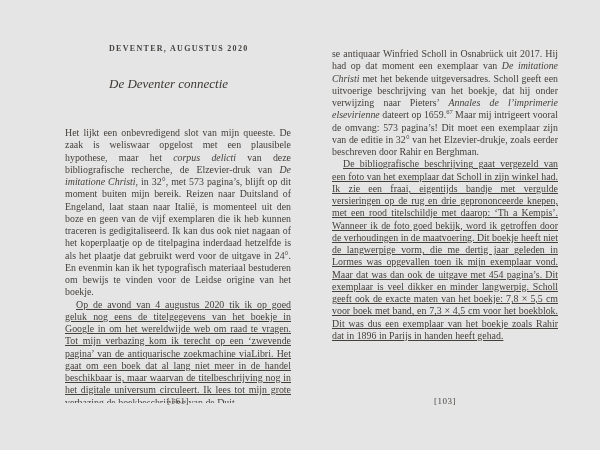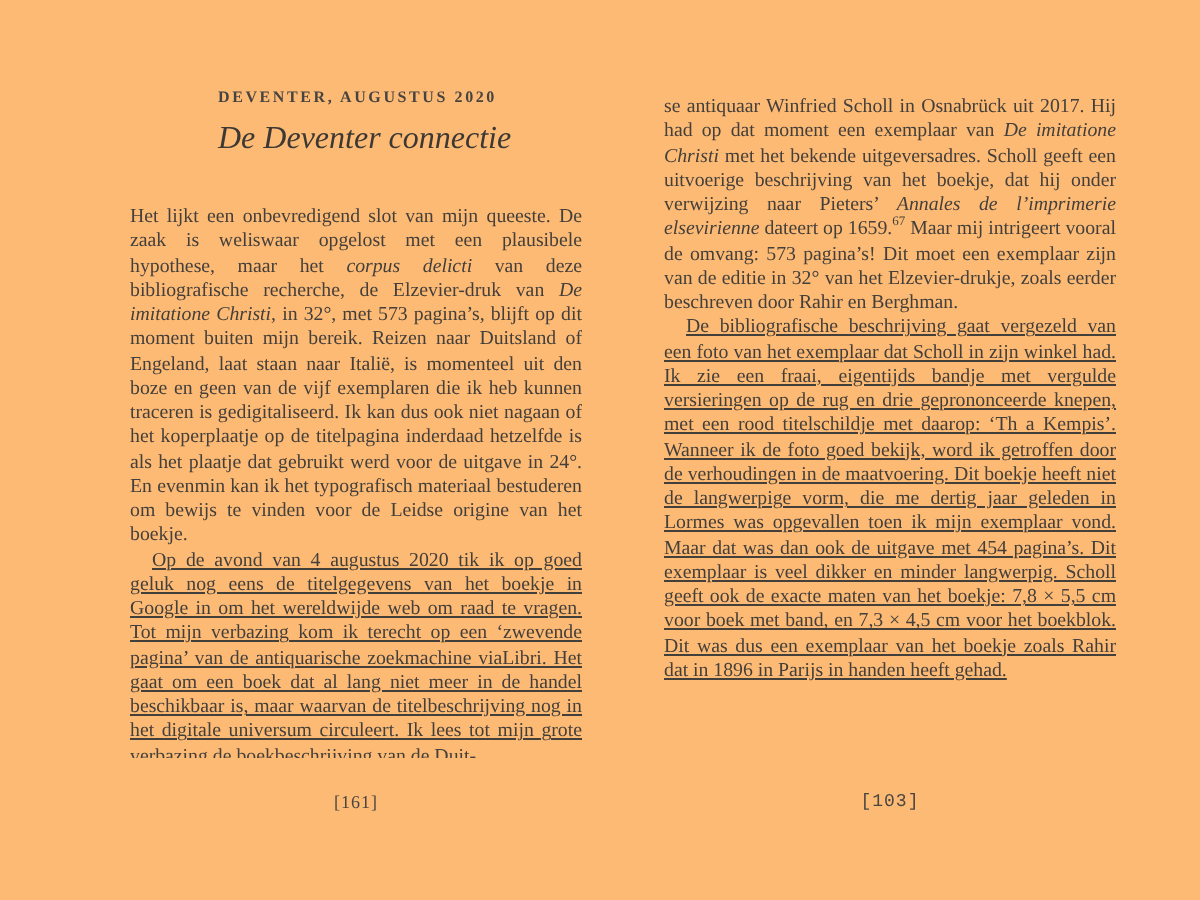--- a/index.html
+++ b/index.html
@@ -4,21 +4,21 @@
 <style>
   html, body { margin: 0; padding: 0; }
   body {
     font-family: "Liberation Serif", "DejaVu Serif", serif;
     background: #ffffff;
   }
   .screen {
     position: relative;
     width: 600px;
     height: 450px;
-    background: #fdba74;
+    background: #e5e5e5;
     overflow: hidden;
   }
   .page {
     position: absolute;
     top: 44px;
     width: 226px;
     color: #403c38;
   }
   .page-left  { left: 65px; }
   .page-right { left: 332px; }
@@ -26,35 +26,35 @@
   .kicker {
     padding-left: 44px;
     font-size: 8px;
     letter-spacing: 1.3px;
     font-weight: bold;
     color: #474340;
     white-space: nowrap;
   }
   .chapter-title {
     padding-left: 44px;
-    margin-top: 8px;
+    margin-top: 23px;
     font-style: italic;
-    font-size: 16px;
+    font-size: 13px;
     color: #3c3834;
     white-space: nowrap;
   }
 
   .bodytext {
     font-size: 9.9px;
     line-height: 12.25px;
     text-align: justify;
     color: #433f3b;
     overflow: hidden;
   }
-  .page-left  .bodytext { margin-top: 24px; height: 276px; }
+  .page-left  .bodytext { margin-top: 35px; height: 276px; }
   .page-right .bodytext { margin-top: 4px;  height: 350px; }
 
   .bodytext p { margin: 0; }
   .bodytext p.indent { text-indent: 11px; text-decoration: underline; }
   .bodytext i { font-style: italic; }
   .bodytext sup {
     font-size: 6.5px;
     line-height: 0;
     vertical-align: super;
   }
@@ -62,21 +62,21 @@
   .pagenum {
     position: absolute;
     top: 396px;
     width: 226px;
     text-align: center;
     font-size: 9px;
     color: #4a4642;
     letter-spacing: 0.5px;
   }
   .pagenum-left  { left: 65px; }
-  .pagenum-right { left: 332px; font-family: Liberation Mono, monospace; }
+  .pagenum-right { left: 332px; }
 </style>
 </head>
 <body>
 
 <div class="screen">
 
   <div class="page page-left">
     <div class="kicker">DEVENTER, AUGUSTUS 2020</div>
     <div class="chapter-title">De Deventer connectie</div>
     <div class="bodytext">

